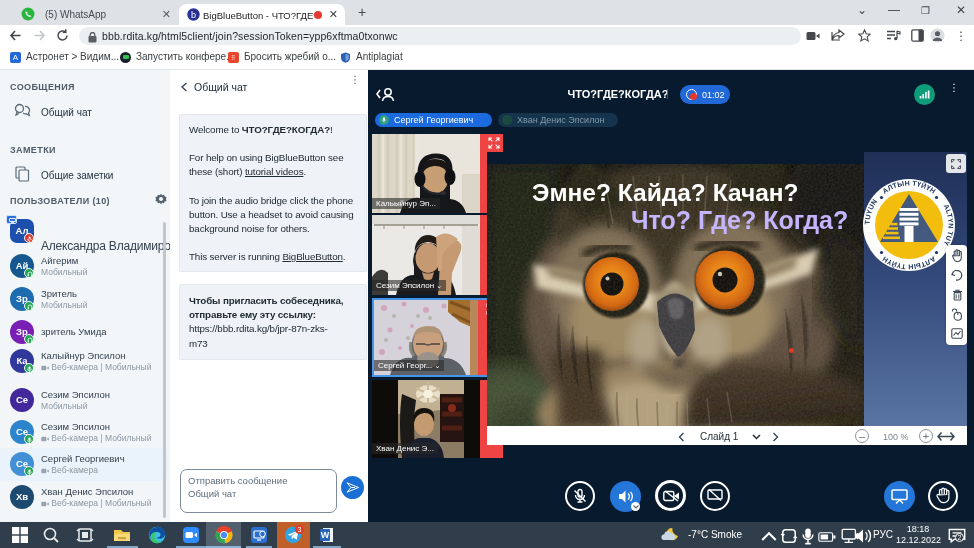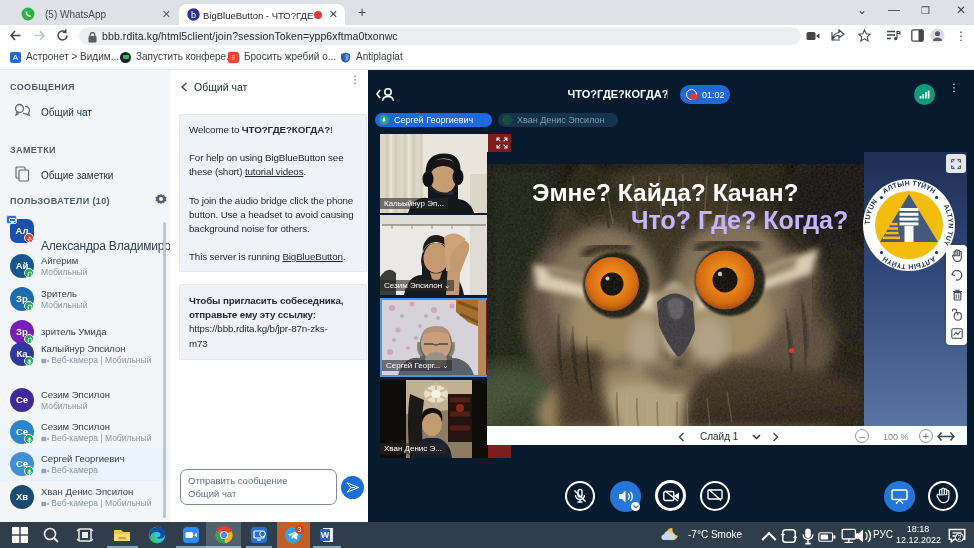--- a/index.html
+++ b/index.html
@@ -30,21 +30,21 @@
 .urow { position:absolute; left:0; width:168px; height:33px; }
 .uav { position:absolute; left:10px; top:4px; width:24px; height:24px; border-radius:50%; color:#fff; font-size:9.5px; font-weight:bold; text-align:center; line-height:24px; }
 .uname { position:absolute; left:41px; top:5px; font-size:9.5px; color:#35414e; white-space:nowrap; }
 .usub { position:absolute; left:41px; top:17px; font-size:8.5px; color:#8b97a3; white-space:nowrap; }
 .badge { position:absolute; width:10px; height:10px; border-radius:50%; border:1.5px solid #f3f6f9; }
 
 .msgbox { position:absolute; left:9px; background:#eff2f6; border-radius:2px; border:1px solid #e3e8ee; font-size:9.8px; color:#222c35; line-height:14.2px; padding:7px 9px; letter-spacing:-0.13px; width:188px; }
 
 #mainarea { left:368px; top:0; width:606px; height:452px; }
 .pill { position:absolute; height:14px; border-radius:7px; font-size:9px; line-height:14px; white-space:nowrap; }
-.cam { position:absolute; left:12px; width:131px; overflow:hidden; background:#7f1d1d; }
+.cam { position:absolute; left:4px; width:131px; overflow:hidden; background:#ef4444; }
 .camlabel { position:absolute; left:0px; bottom:4px; background:rgba(40,40,40,0.6); color:#fff; font-size:8px; padding:1px 4px; white-space:nowrap; }
 .fsic { position:absolute; right:3px; top:3px; width:12px; height:12px; opacity:0.95; }
 
 .actbtn { position:absolute; border-radius:50%; }
 
 #taskbar { left:0; top:522px; width:974px; height:26px; background:#303d4a; }
 .tbic { position:absolute; top:4px; width:18px; height:18px; }
 .traytxt { position:absolute; color:#fff; font-size:10px; }
 </style></head>
 <body>
@@ -184,21 +184,21 @@
       <div class="urow" style="top:246px;">
         <div class="uav" style="background:#7a1fb5;">Зр</div>
         <div class="badge" style="left:24px;top:18px;background:#23a455;"></div>
         <svg class="abs" style="left:26.6px;top:20.5px;" width="6" height="6" viewBox="0 0 6 6">
             <path d="M1 3.5 V3 a2 2 0 0 1 4 0 v0.5" stroke="#fff" stroke-width="0.8" fill="none"></path>
             <rect x="0.6" y="3.2" width="1.3" height="2" rx="0.5" fill="#fff"></rect>
             <rect x="4.1" y="3.2" width="1.3" height="2" rx="0.5" fill="#fff"></rect>
           </svg>
         <div class="uname" style="top:10px;">зритель Умида</div>
       </div>
-      <div class="urow" style="top:268px;text-decoration:underline;">
+      <div class="urow" style="top:275px;text-decoration:underline;">
         <div class="uav" style="background:#30389b;">Ка</div>
         <div class="badge" style="left:24px;top:18px;background:#23a455;"></div>
         <svg class="abs" style="left:27.4px;top:20.6px;" width="5" height="6" viewBox="0 0 5 6">
             <rect x="1.4" y="0.4" width="2.2" height="3.4" rx="1.1" fill="#fff"></rect>
             <path d="M0.6 2.8 a1.9 1.9 0 0 0 3.8 0 M2.5 4.7 V5.8" stroke="#fff" stroke-width="0.7" fill="none"></path>
           </svg>
         <div class="uname">Калыйнур Эпсилон</div>
         <div class="usub"><svg width="8" height="6" viewBox="0 0 8 6" style="vertical-align:-0.5px;">
               <rect x="0.3" y="0.8" width="5" height="4.4" rx="1" fill="#98a3ae"></rect>
               <path d="M5.6 3 7.8 1.4 v3.2 Z" fill="#98a3ae"></path>
@@ -254,21 +254,21 @@
       <div class="msgbox" style="top:44px;height:158px;">
         <div style="margin-top:1px;">Welcome to <b>ЧТО?ГДЕ?КОГДА?</b>!</div>
         <div style="margin-top:14px;">For help on using BigBlueButton see these (short) <u>tutorial videos</u>.</div>
         <div style="margin-top:14px;">To join the audio bridge click the phone button. Use a headset to avoid causing background noise for others.</div>
         <div style="margin-top:14px;">This server is running <u>BigBlueButton</u>.</div>
       </div>
       <div class="msgbox" style="top:214px;height:76px;">
         <div style="margin-top:2px;font-weight:bold;">Чтобы пригласить собеседника, отправьте ему эту ссылку:</div>
         <div>https://bbb.rdita.kg/b/jpr-87n-zks-<br>m73</div>
       </div>
-      <div class="abs" style="left:10px;top:399px;width:157px;height:36px;border:1.5px solid #7d8b98;border-radius:7px;padding:4px 7px;font-size:9.5px;color:#5f6e7c;line-height:13px;">Отправить сообщение<br>Общий чат</div>
+      <div class="abs" style="left:10px;top:399px;width:157px;height:44px;border:1.5px solid #7d8b98;border-radius:7px;padding:4px 7px;font-size:9.5px;color:#5f6e7c;line-height:13px;">Отправить сообщение<br>Общий чат</div>
       <div class="abs" style="left:171px;top:406px;width:23px;height:23px;border-radius:50%;background:#1a6fd4;"></div>
       <svg class="abs" style="left:176px;top:412px;" width="13" height="11" viewBox="0 0 13 11">
           <path d="M12.5 5.5 1 0.8 5 5.5 1 10.2 12.5 5.5 Z M9 5.5 H5" stroke="#fff" stroke-width="1" fill="none"></path>
         </svg>
     </div>
     <div class="abs" id="mainarea">
       <svg class="abs" style="left:8px;top:17px;" width="20" height="15" viewBox="0 0 20 15">
           <path d="M4 3 1 7 4 11" stroke="#fff" stroke-width="1.6" fill="none"></path>
           <circle cx="12" cy="5" r="3.2" stroke="#fff" stroke-width="1.5" fill="none"></circle>
           <path d="M6.5 14 Q7 9.5 12 9.5 Q17 9.5 17.5 14" stroke="#fff" stroke-width="1.5" fill="none"></path>

